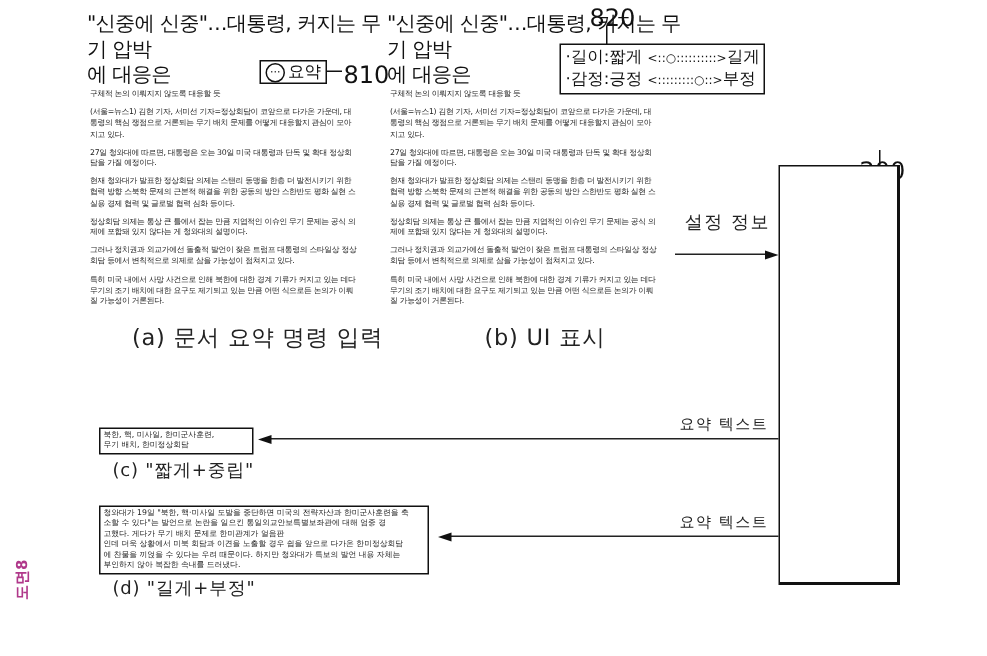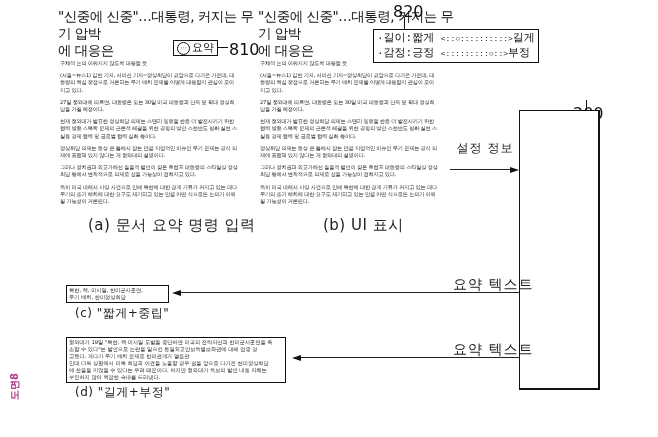--- a/index.html
+++ b/index.html
@@ -6,24 +6,24 @@
   body { width:658px; height:437px; position:relative; overflow:hidden;
          font-family:"DejaVu Sans", sans-serif; color:#111; }
   .abs { position:absolute; }
   .headline { font-size:13.5px; line-height:17px; letter-spacing:-0.5px; color:#111; }
   .body-text { font-size:5.2px; line-height:7.2px; color:#222; letter-spacing:-0.2px; }
   .body-text p { margin:0 0 5px 0; }
   .caption { font-size:15px; color:#222; letter-spacing:0.5px; }
   .summary-btn { border:1.5px solid #111; font-size:11px; padding:0 3px; line-height:14px; display:flex; align-items:center; gap:2px; }
   .dots-icon { width:11px; height:11px; border:1.2px solid #111; border-radius:50%; display:inline-flex; align-items:center; justify-content:center; font-size:7px; line-height:7px; }
   .ref { font-size:16px; color:#111; }
-  .ui-panel { border:1.5px solid #111; font-size:11px; line-height:14px; padding:1px 3px; white-space:nowrap;font-family:Liberation Mono, monospace; }
+  .ui-panel { border:1.5px solid #111; font-size:11px; line-height:14px; padding:1px 3px; white-space:nowrap; }
   .device { border:1.5px solid #111; border-right-width:2.5px; border-bottom-width:2.5px; background:#fff; }
   .device-label { font-size:12px; line-height:16px; text-align:center; color:#222; }
-  .arrow-label { font-size:14px; color:#222; letter-spacing:1px; }
+  .arrow-label { font-size:10px; color:#222; letter-spacing:1px; }
   .hline { height:1.2px; background:#222; }
   .out-box { border:1.2px solid #111; font-size:5.2px; line-height:7px; padding:1px 2px; color:#222; }
   .side-tag { color:#b0388a; font-size:10px; transform:rotate(-90deg); transform-origin:left top; white-space:nowrap; font-weight:bold; }
   .arrowhead-left { width:0; height:0; border-top:3px solid transparent; border-bottom:3px solid transparent; border-right:9px solid #111; }
   .arrowhead-right { width:0; height:0; border-top:3px solid transparent; border-bottom:3px solid transparent; border-left:9px solid #111; }
 </style>
 </head>
 <body>
 
 <div class="abs headline" style="left:58px; top:8px; width:200px;">

